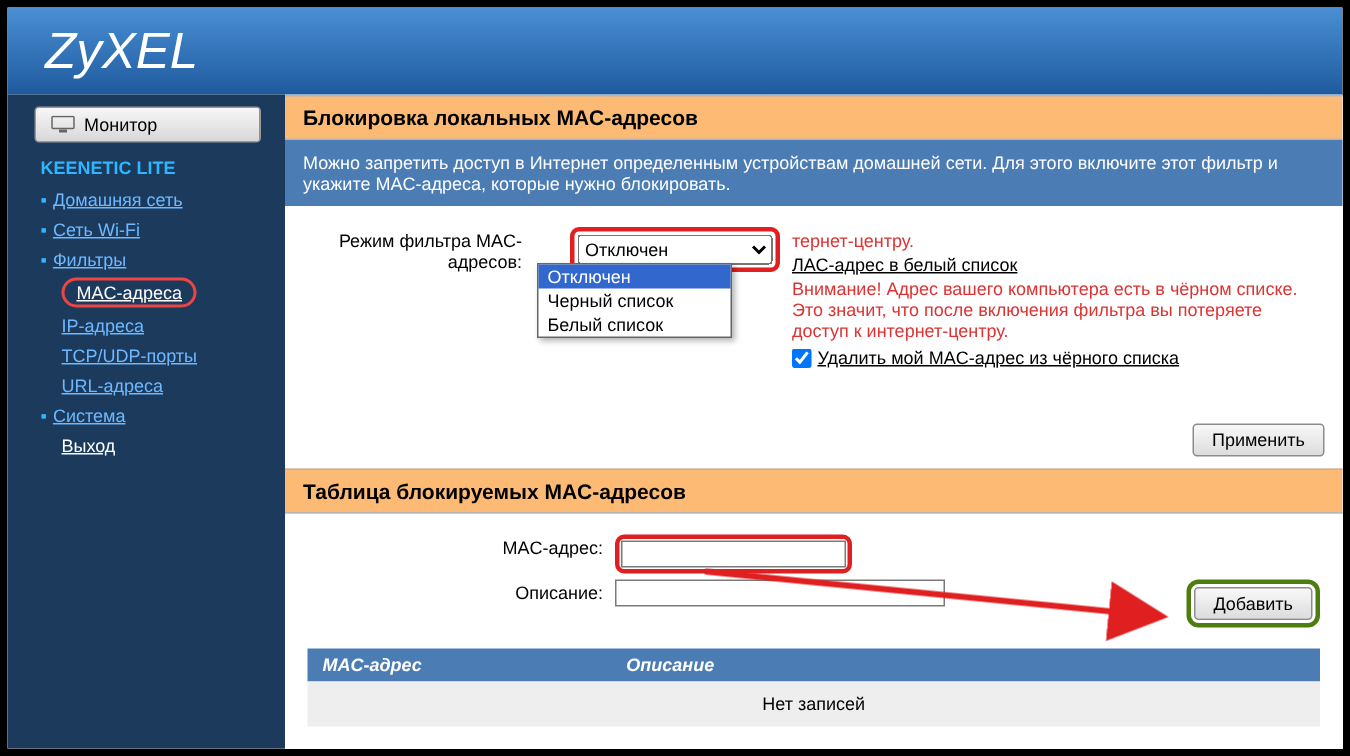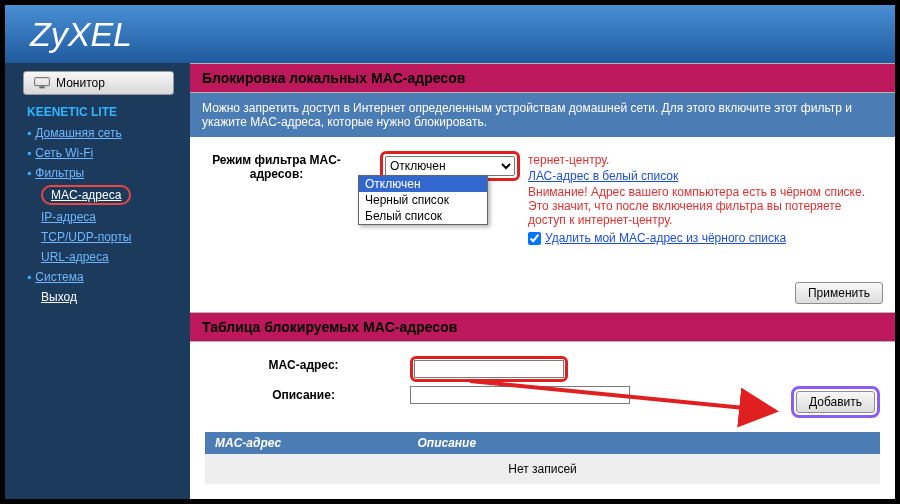--- a/index.html
+++ b/index.html
@@ -11,40 +11,40 @@
   .monitor-btn { margin: 2px 16px 10px 18px; height: 24px; background: linear-gradient(#f7f7f7,#d8d8d8); border: 1px solid #999; border-radius: 3px; display: flex; align-items: center; color: #000; padding: 0 10px; font-size: 12px; gap: 6px; }
   .monitor-btn svg { width: 16px; height: 12px; }
   .device-name { color: #2fb6ff; font-weight: bold; font-size: 12px; padding: 0 0 4px 22px; }
   .nav-item { color: #cfe3f6; padding: 3px 0 3px 22px; cursor: pointer; }
   .nav-item a { color: #6fb8ff; text-decoration: underline; }
   .nav-sub { padding-left: 36px; }
   .nav-highlight { border: 2px solid #ef4444; border-radius: 14px; margin: 1px 8px 1px 18px; padding: 1px 8px; display: inline-block; }
   .nav-highlight span { color: #fff; text-decoration: underline; }
   .bullet { color: #2fb6ff; margin-right: 4px; }
   .main { flex: 1; background: #fff; padding: 0; overflow: auto; }
-  .section-title { background: #be185d; padding: 6px 12px; font-weight: bold; font-size: 14px; border-bottom: 1px solid #b5b5b5; border-top: 1px solid #b5b5b5; }
+  .section-title { background: #fdba74; padding: 6px 12px; font-weight: bold; font-size: 14px; border-bottom: 1px solid #b5b5b5; border-top: 1px solid #b5b5b5; }
   .banner { background: #4b7cb3; color: #fff; padding: 8px 12px; font-size: 12px; }
   .content { padding: 10px 15px; font-size: 12px; }
   .form-row { display: flex; align-items: flex-start; margin: 4px 0; }
-  .form-label { width: 205px; text-align: center; padding-right: 8px; padding-top: 2px; font-weight: bold; }
+  .form-label { width: 205px; text-align: right; padding-right: 8px; padding-top: 2px; }
   .select-wrap { position: relative; padding-left: 24px; }
   .select-box { border: 3px solid #e02020; border-radius: 6px; padding: 2px; display: inline-block; }
   select.fake { width: 130px; font-size: 12px; height: 20px; }
   .dropdown-open { position: absolute; top: 24px; left: 2px; width: 130px; background: #fff; border: 1px solid #666; box-shadow: 2px 2px 4px rgba(0,0,0,.3); z-index: 50; }
   .dropdown-open div { padding: 1px 6px; font-size: 12px; cursor: pointer; }
   .dropdown-open .sel { background: #3268ce; color: #fff; }
   .warn { color: #d33; font-size: 12px; margin: 2px 0; }
-  .link { color: #1d4ed8; text-decoration: underline; cursor: pointer; }
+  .link { color: #000000; text-decoration: underline; cursor: pointer; }
   .chk-row { display: flex; align-items: center; gap: 4px; margin-top: 4px; }
   .btn { background: linear-gradient(#f8f8f8,#dcdcdc); border: 1px solid #8c8c8c; border-radius: 3px; padding: 3px 12px; font-size: 12px; cursor: pointer; }
   .btn-row { text-align: right; padding: 4px 12px 8px; margin-top: 19px; }
   .hl-input { border: 3px solid #e02020; border-radius: 6px; padding: 1px; display: inline-block; }
   .hl-input input { width: 150px; height: 18px; font-size: 12px; border: 1px solid #7a7a7a; }
   .plain-input { width: 220px; height: 18px; font-size: 12px; border: 1px solid #7a7a7a; }
-  .hl-btn { border: 3px solid #8b5cf6; border-radius: 8px; padding: 2px; display: inline-block; }
+  .hl-btn { border: 3px solid #4d7c0f; border-radius: 8px; padding: 2px; display: inline-block; }
   .table { width: 100%; border-collapse: collapse; margin-top: 14px; font-size: 12px; }
   .table th { background: #4b7cb3; color: #fff; text-align: left; padding: 4px 10px; font-weight: bold; font-style: italic; }
   .table td { background: #eee; text-align: center; padding: 8px; }
   .arrow { position: absolute; left: 460px; top: 368px; z-index: 40; pointer-events: none; }
 </style>
 </head>
 <body>
 
 <div class="header">
   <span class="logo">ZyXEL</span>

